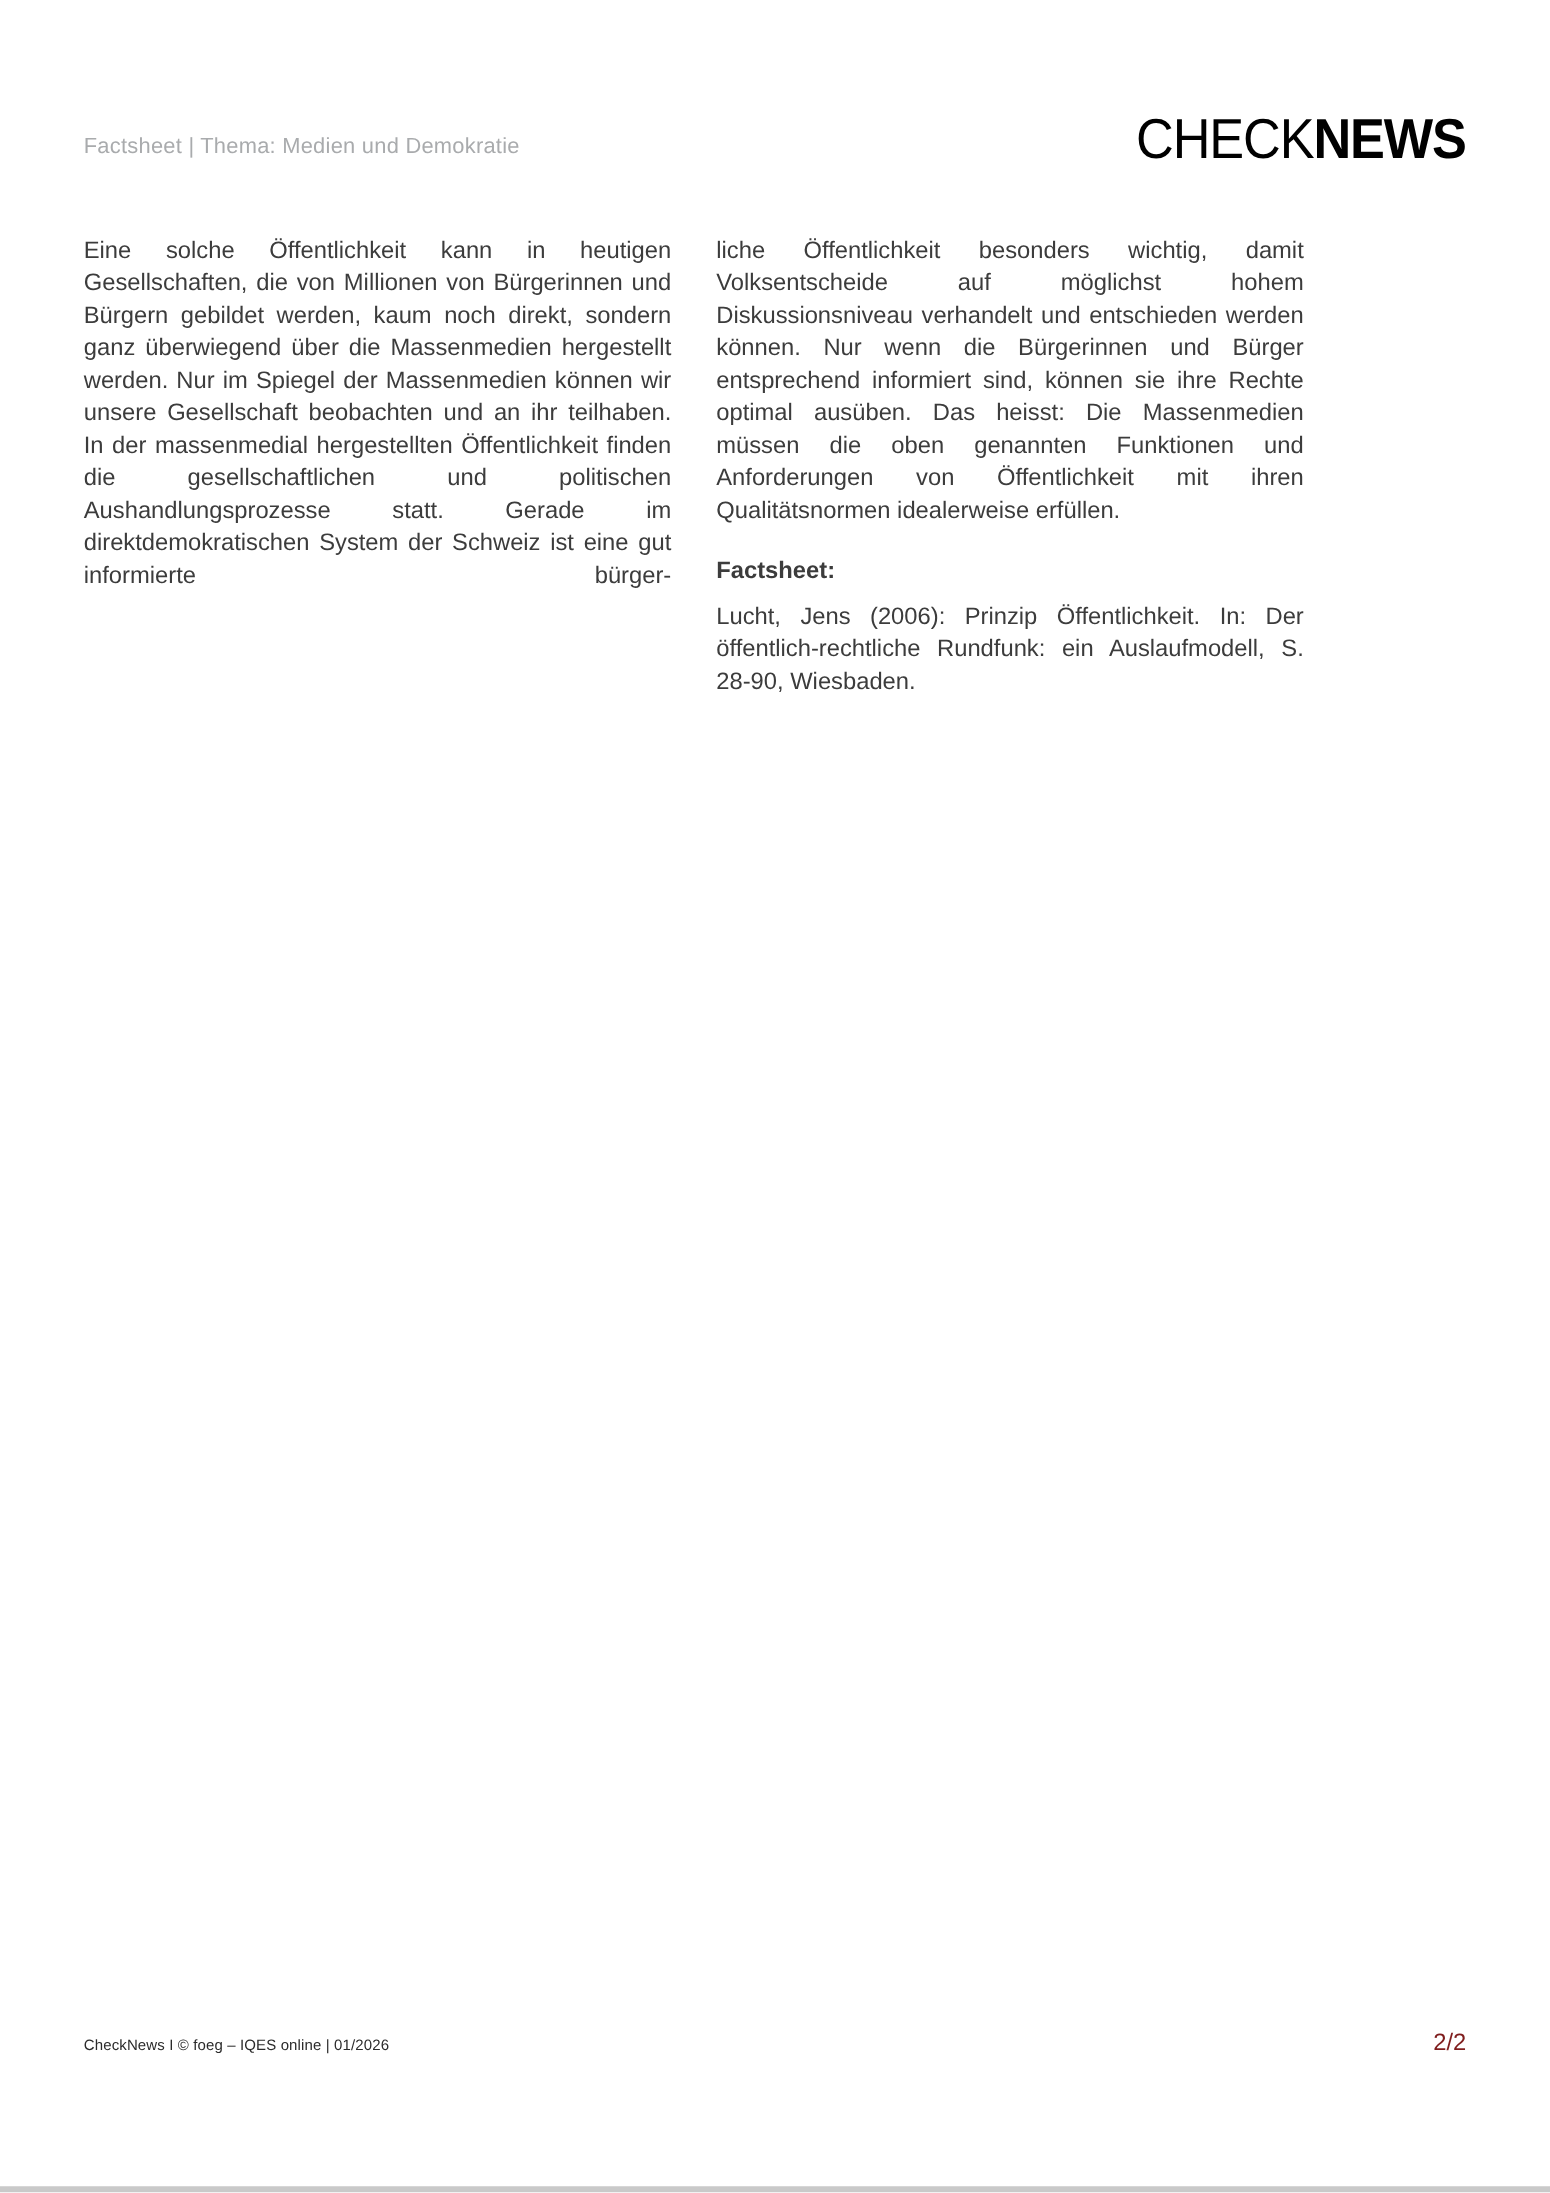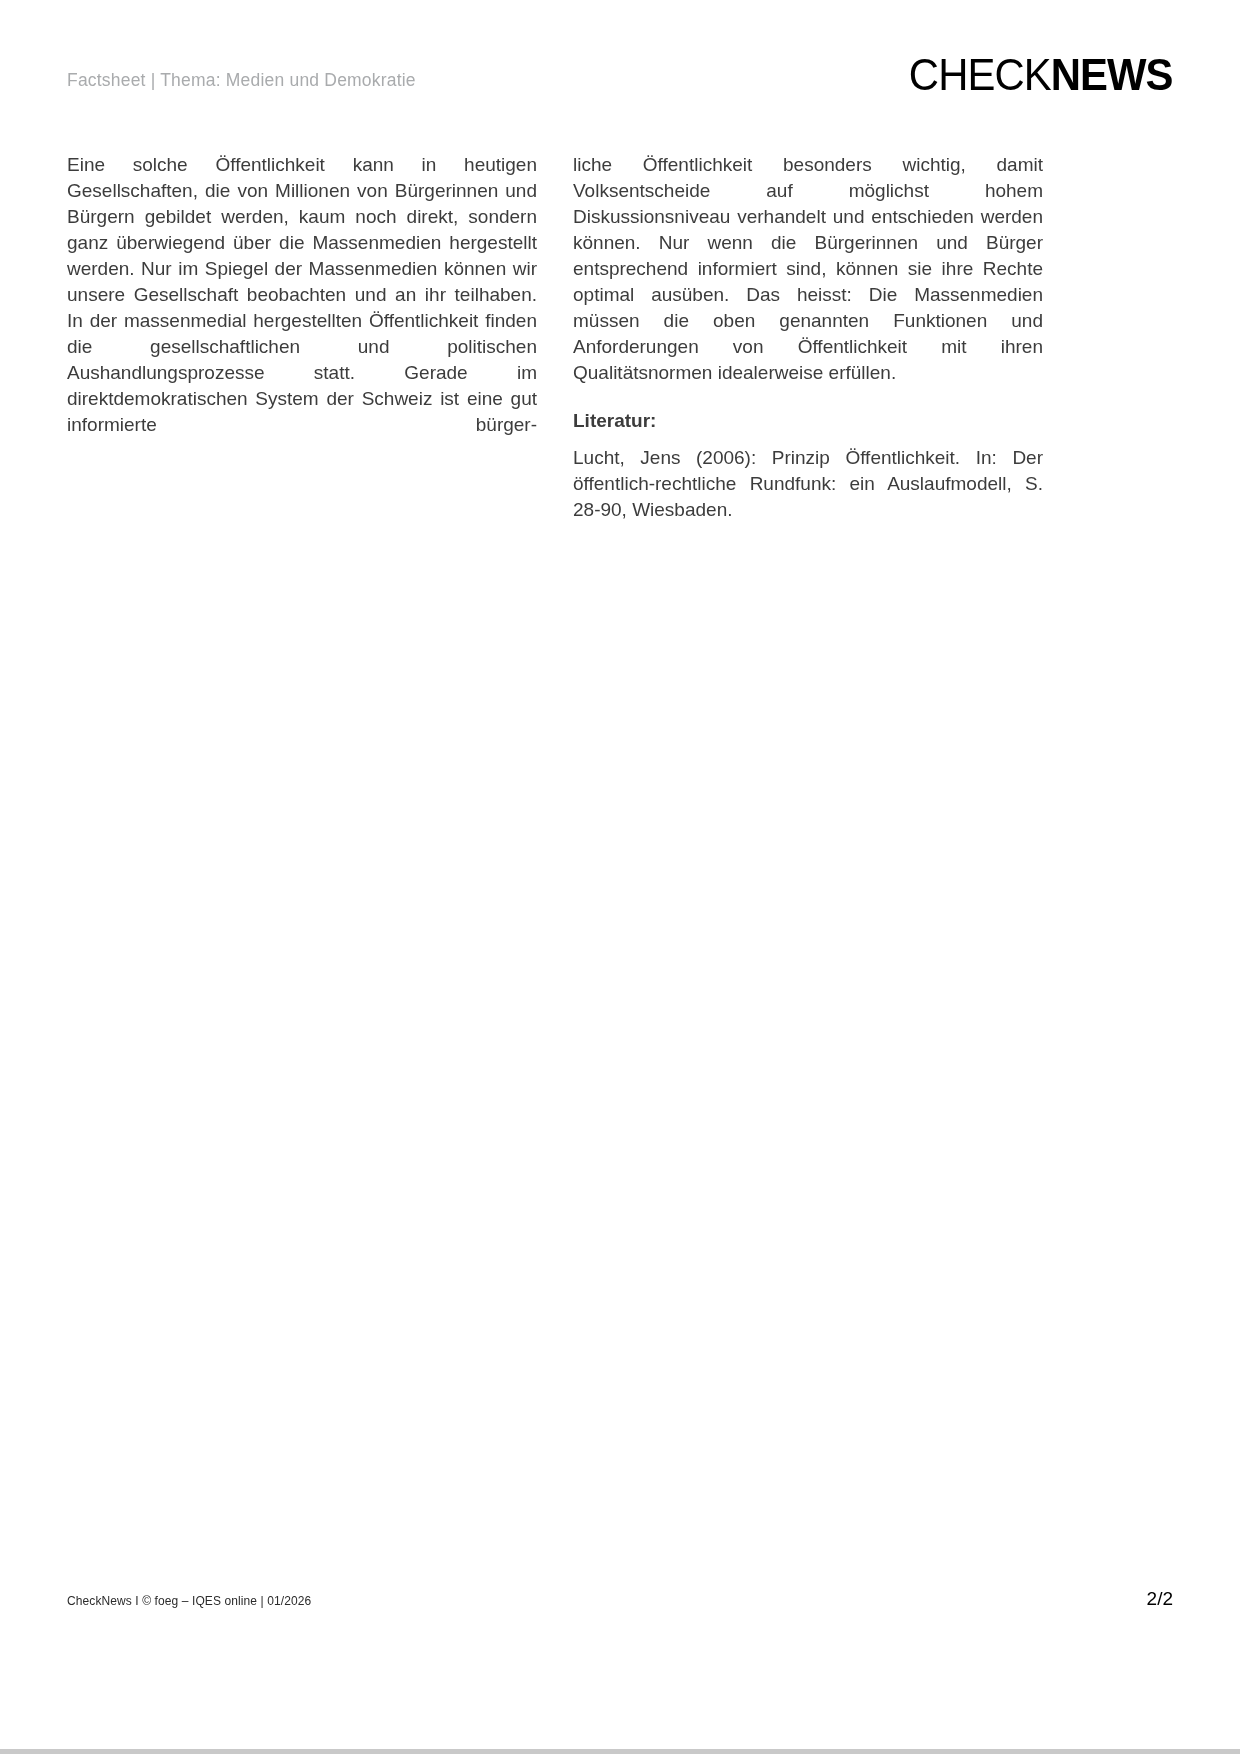--- a/index.html
+++ b/index.html
@@ -9,20 +9,21 @@
     height: 1754px;
     position: relative;
     font-family: "Liberation Sans", "DejaVu Sans", sans-serif;
     color: #3c3c3c;
     overflow: hidden;
   }
   .page {
     position: absolute;
     inset: 0;
     background: #ffffff;
+    margin-top: 36px;
   }
 
   
   .header {
     position: absolute;
     top: 52px;
     left: 67px;
     right: 67px;
     display: flex;
     justify-content: space-between;
@@ -81,21 +82,21 @@
     justify-content: space-between;
     align-items: baseline;
   }
   .footer-meta {
     font-size: 12px;
     color: #2b2b2b;
     letter-spacing: 0.1px;
   }
   .footer-page {
     font-size: 19px;
-    color: #000000;
+    color: #7f1d1d;
   }
 
   
   .page-edge {
     position: absolute;
     bottom: 0;
     left: 0;
     right: 0;
     height: 5px;
     background: #c9c9c9;
@@ -114,21 +115,21 @@
   </div>
 
   <div class="columns">
 
     <div class="col">
       <p class="continues">Eine solche Öffentlichkeit kann in heutigen Gesellschaften, die von Millionen von Bürgerinnen und Bürgern gebildet werden, kaum noch direkt, sondern ganz überwiegend über die Massenmedien hergestellt werden. Nur im Spiegel der Massenmedien können wir unsere Gesellschaft beobachten und an ihr teilhaben. In der massenmedial hergestellten Öffentlichkeit finden die gesellschaftlichen und politischen Aushandlungsprozesse statt. Gerade im direktdemokratischen System der Schweiz ist eine gut informierte bürger-</p>
     </div>
 
     <div class="col">
       <p>liche Öffentlichkeit besonders wichtig, damit Volksentscheide auf möglichst hohem Diskussionsniveau verhandelt und entschieden werden können. Nur wenn die Bürgerinnen und Bürger entsprechend informiert sind, können sie ihre Rechte optimal ausüben. Das heisst: Die Massenmedien müssen die oben genannten Funktionen und Anforderungen von Öffentlichkeit mit ihren Qualitätsnormen idealerweise erfüllen.</p>
-      <p class="lit-heading">Literatur:</p>
+      <p class="lit-heading">Factsheet:</p>
       <p>Lucht, Jens (2006): Prinzip Öffentlichkeit. In: Der öffentlich-rechtliche Rundfunk: ein Auslaufmodell, S. 28-90, Wiesbaden.</p>
     </div>
 
   </div>
 
   <div class="footer">
     <div class="footer-meta">CheckNews I © foeg – IQES online | 01/2026</div>
     <div class="footer-page">2/2</div>
   </div>
 

